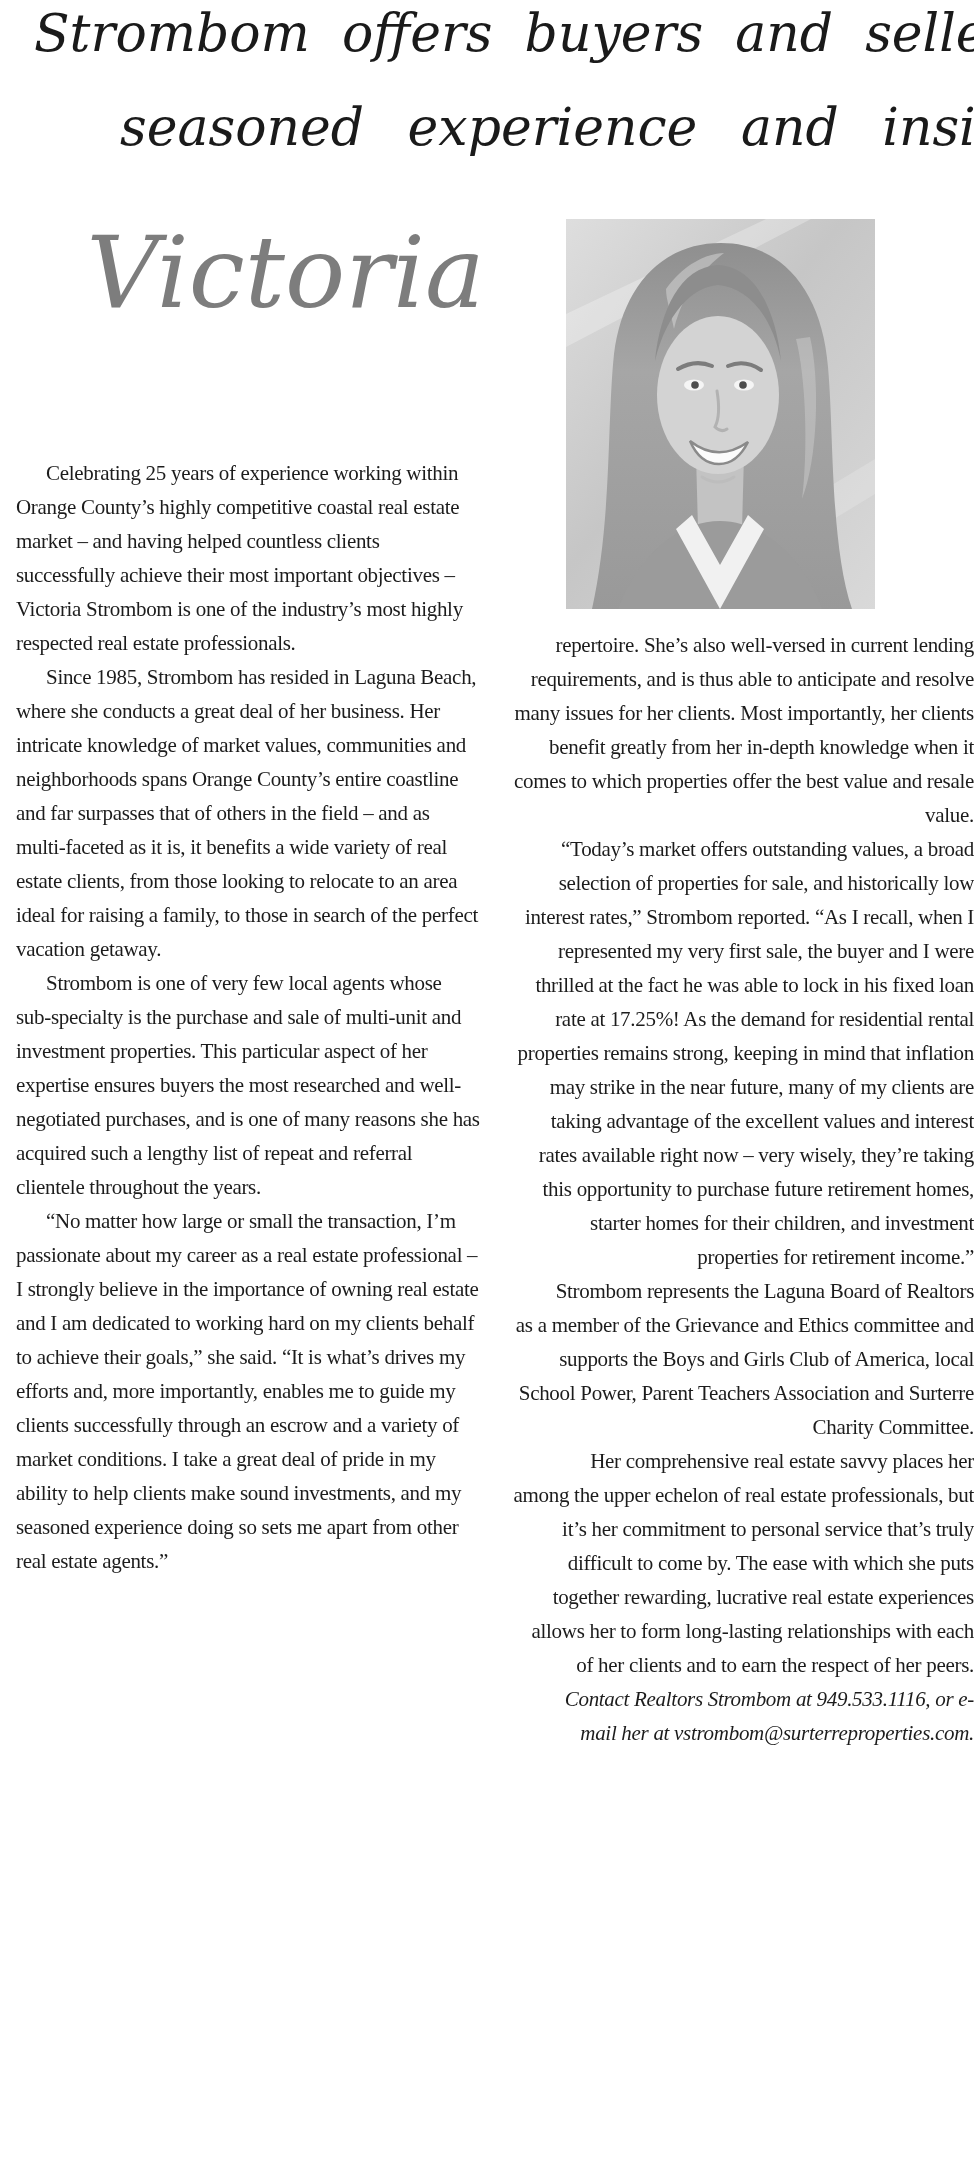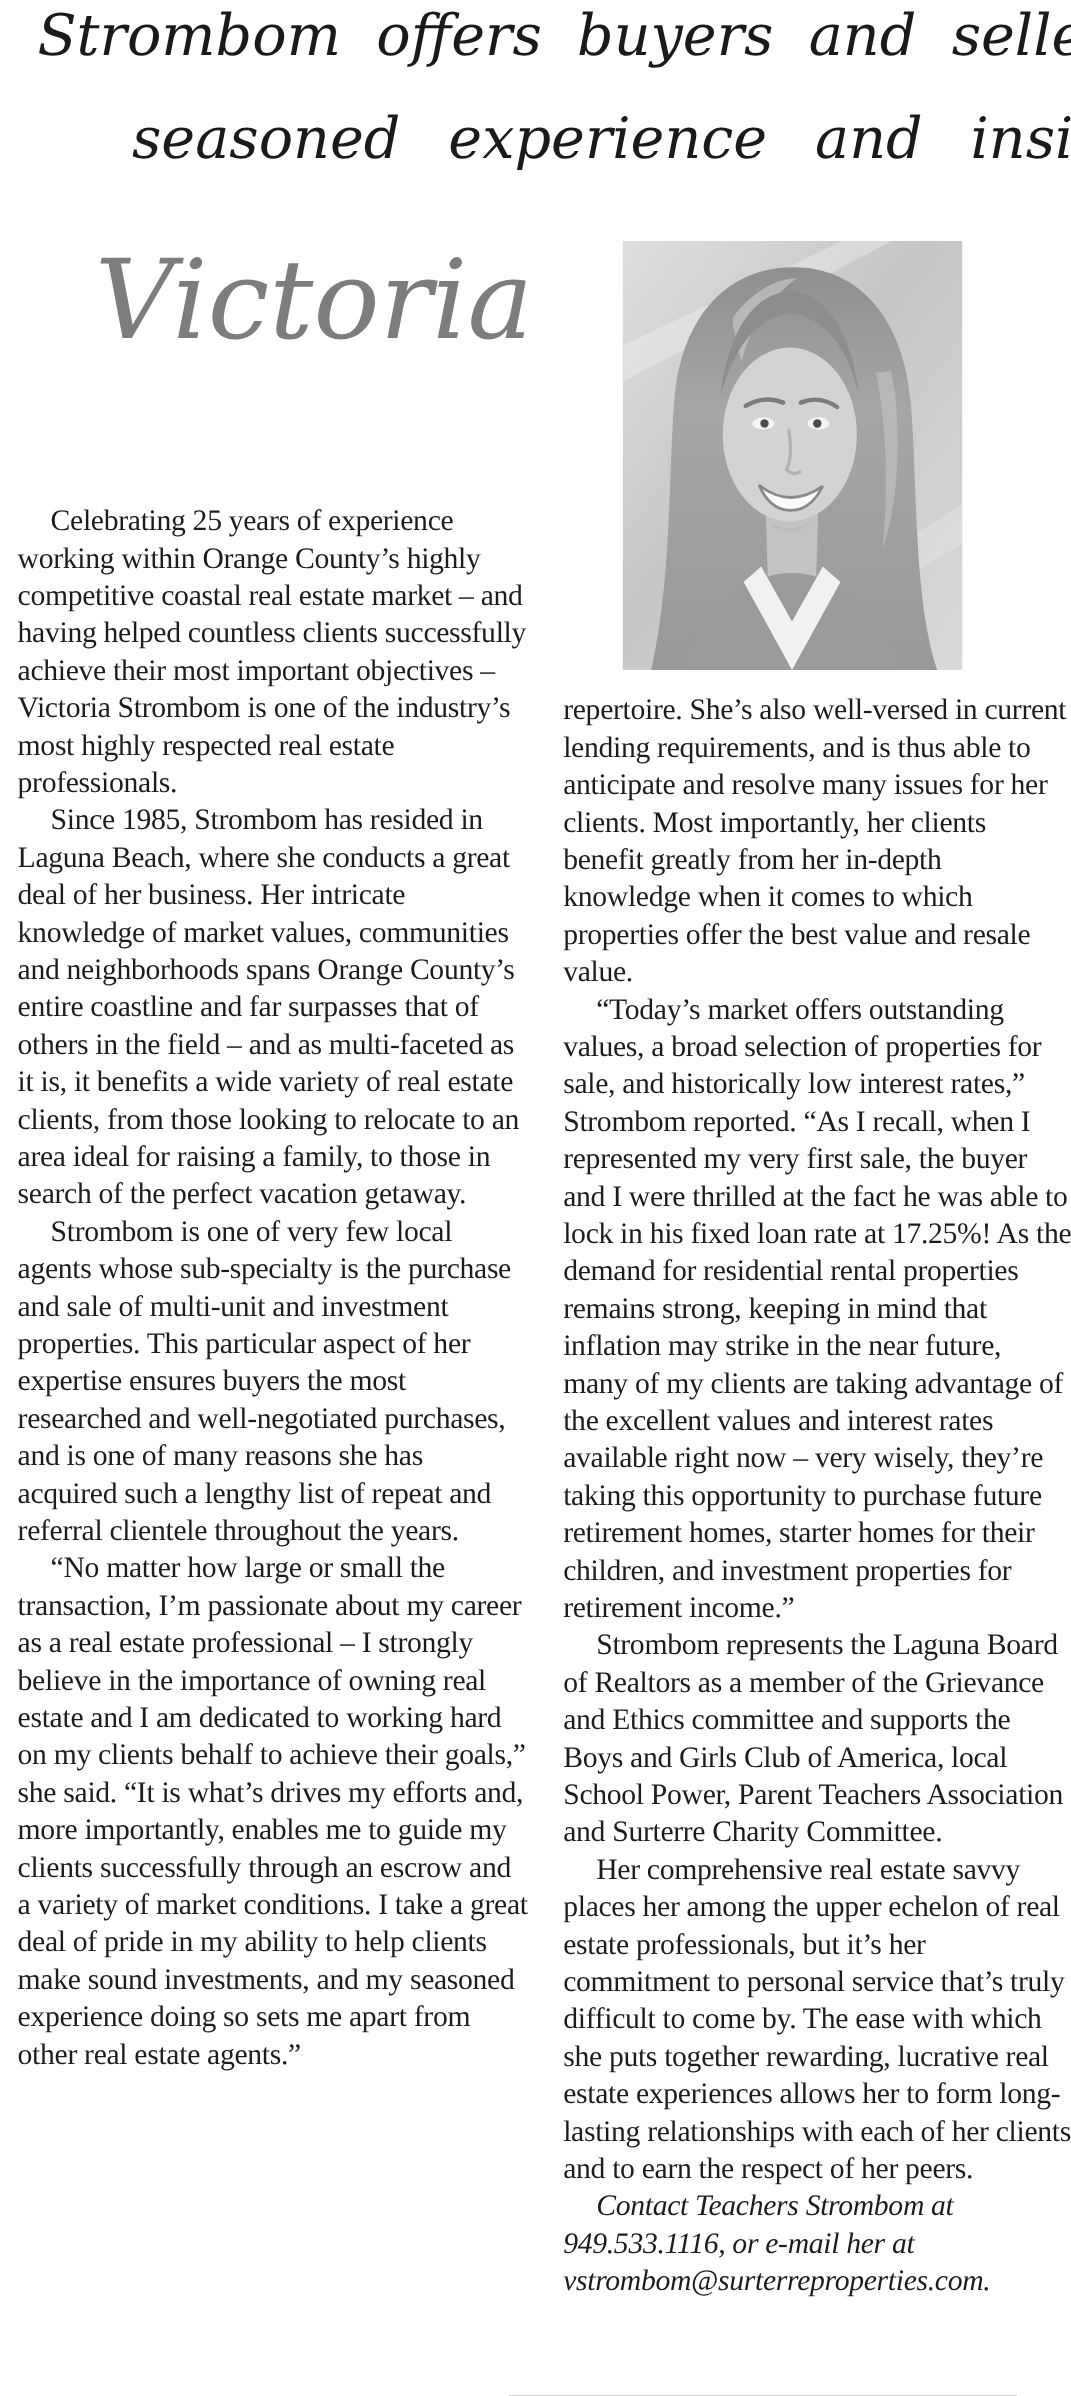--- a/index.html
+++ b/index.html
@@ -53,26 +53,26 @@
   
   .photo{
     position:absolute;left:566px;top:219px;width:309px;height:390px;
     margin:0;padding:0;
   }
   .photo svg{display:block;}
   
   .col{
     position:absolute;
     color:var(--body-color);
-    font-size:27px;line-height:34px;
+    font-size:21px;line-height:34px;
     letter-spacing:-0.3px;
     text-align:left;
   }
   .col-left{left:16px;top:456px;width:465px;}
-  .col-right{left:512px;top:628px;width:462px;}
+  .col-right{left:512px;top:628px;width:462px;text-align:right;}
   .col p{margin:0;}
   .col p.indent{text-indent:30px;}
   .col p.italic{font-style:italic;}
 </style>
 </head>
 <body>
 
 <div class="page">
 
   <header class="headline">
@@ -125,16 +125,16 @@
       <p class="indent ">Celebrating 25 years of experience working within Orange County’s highly competitive coastal real estate market – and having helped countless clients successfully achieve their most important objectives – Victoria Strombom is one of the industry’s most highly respected real estate professionals.</p>
       <p class="indent ">Since 1985, Strombom has resided in Laguna Beach, where she conducts a great deal of her business. Her intricate knowledge of market values, communities and neighborhoods spans Orange County’s entire coastline and far surpasses that of others in the field – and as multi-faceted as it is, it benefits a wide variety of real estate clients, from those looking to relocate to an area ideal for raising a family, to those in search of the perfect vacation getaway.</p>
       <p class="indent ">Strombom is one of very few local agents whose sub-specialty is the purchase and sale of multi-unit and investment properties. This particular aspect of her expertise ensures buyers the most researched and well-negotiated purchases, and is one of many reasons she has acquired such a lengthy list of repeat and referral clientele throughout the years.</p>
       <p class="indent ">“No matter how large or small the transaction, I’m passionate about my career as a real estate professional – I strongly believe in the importance of owning real estate and I am dedicated to working hard on my clients behalf to achieve their goals,” she said. “It is what’s drives my efforts and, more importantly, enables me to guide my clients successfully through an escrow and a variety of market conditions. I take a great deal of pride in my ability to help clients make sound investments, and my seasoned experience doing so sets me apart from other real estate agents.”</p>
     </section>
   <section class="col col-right">
       <p class="">repertoire. She’s also well-versed in current lending requirements, and is thus able to anticipate and resolve many issues for her clients. Most importantly, her clients benefit greatly from her in-depth knowledge when it comes to which properties offer the best value and resale value.</p>
       <p class="indent ">“Today’s market offers outstanding values, a broad selection of properties for sale, and historically low interest rates,” Strombom reported. “As I recall, when I represented my very first sale, the buyer and I were thrilled at the fact he was able to lock in his fixed loan rate at 17.25%! As the demand for residential rental properties remains strong, keeping in mind that inflation may strike in the near future, many of my clients are taking advantage of the excellent values and interest rates available right now – very wisely, they’re taking this opportunity to purchase future retirement homes, starter homes for their children, and investment properties for retirement income.”</p>
       <p class="indent ">Strombom represents the Laguna Board of Realtors as a member of the Grievance and Ethics committee and supports the Boys and Girls Club of America, local School Power, Parent Teachers Association and Surterre Charity Committee.</p>
       <p class="indent ">Her comprehensive real estate savvy places her among the upper echelon of real estate professionals, but it’s her commitment to personal service that’s truly difficult to come by. The ease with which she puts together rewarding, lucrative real estate experiences allows her to form long-lasting relationships with each of her clients and to earn the respect of her peers.</p>
-      <p class="indent italic">Contact Teachers Strombom at 949.533.1116, or e-mail her at vstrombom@surterreproperties.com.</p>
+      <p class="indent italic">Contact Realtors Strombom at 949.533.1116, or e-mail her at vstrombom@surterreproperties.com.</p>
     </section>
 
 </div>
 
 </body></html>

